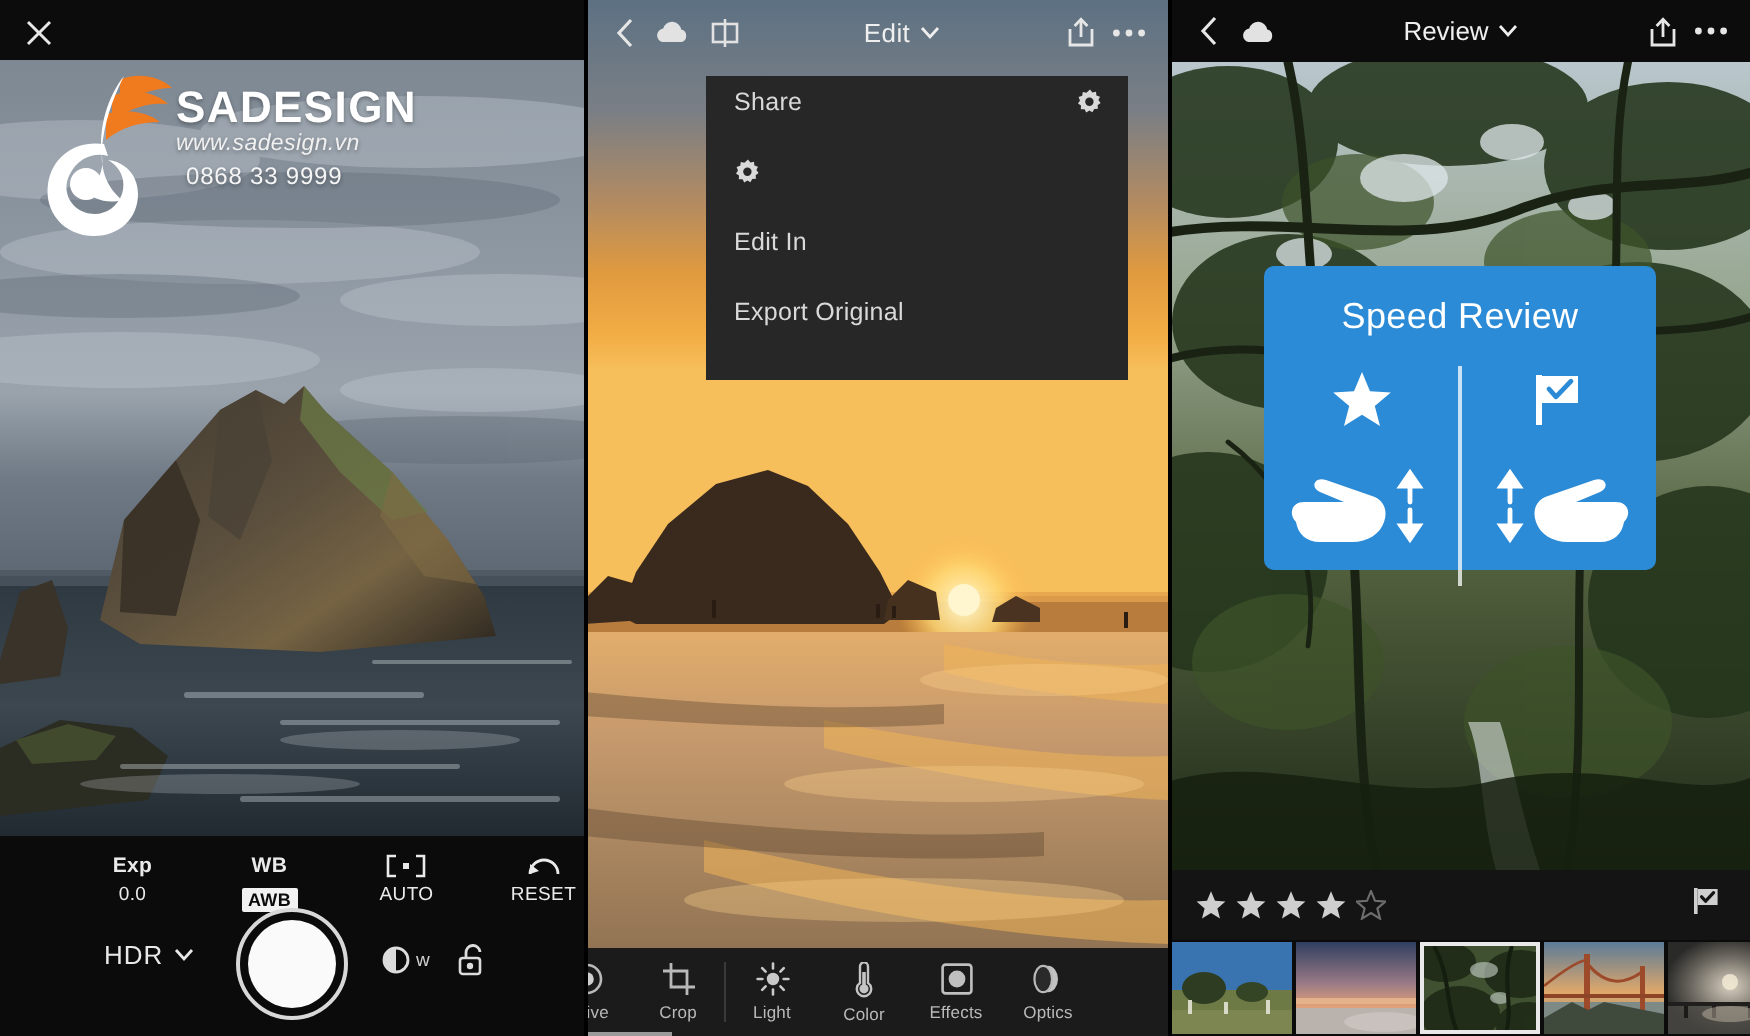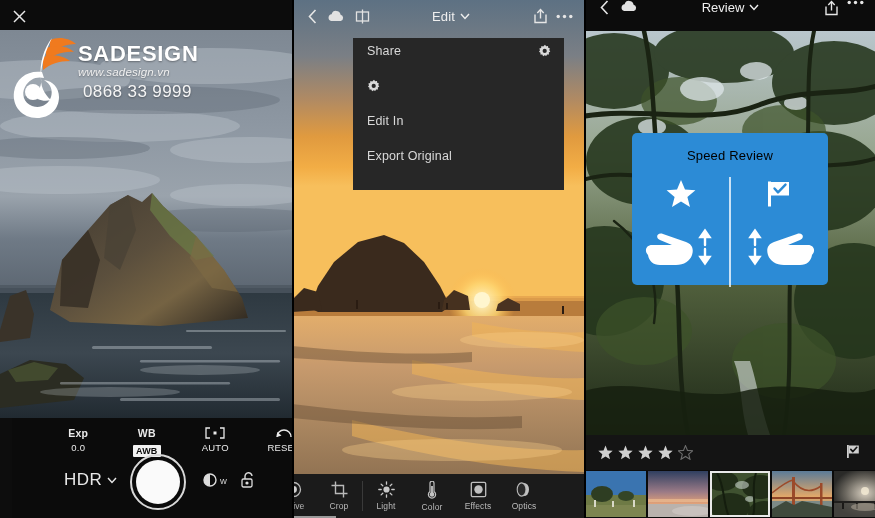--- a/index.html
+++ b/index.html
@@ -29,63 +29,63 @@
     color: #e8e8e8; font-size: 15px; line-height: 1;
   }
 
   .cam-photo {
     position: absolute; top: 30px; left: 0; width: 292px; height: 388px;
     overflow: hidden;
   }
   .cam-photo svg { display: block; width: 292px; height: 388px; }
 
   .watermark {
-    position: absolute; top: 30px; left: 6px; width: 230px; height: 92px;
+    position: absolute; top: 30px; left: 16px; width: 230px; height: 92px;
     z-index: 15; pointer-events: none;
   }
   .wm-logo { position: absolute; left: 0; top: 2px; width: 74px; height: 88px; }
   .wm-text { position: absolute; left: 72px; top: 12px; width: 160px; }
   .wm-name {
     color: #ffffff; font-size: 22px; font-weight: bold; letter-spacing: 0.7px;
     line-height: 1.05; text-shadow: 0 1px 2px rgba(0,0,0,.35);
   }
   .wm-url {
     color: #f0f0f0; font-size: 11.5px; letter-spacing: 0.2px; line-height: 1.35;
     text-shadow: 0 1px 2px rgba(0,0,0,.35);
     font-style: italic;
   }
   .wm-phone {
-    color: #f5f5f5; font-size: 17px; letter-spacing: 0.4px; padding-left: 5px;
+    color: #f5f5f5; font-size: 12px; letter-spacing: 0.4px; padding-left: 5px;
     line-height: 1.25; text-shadow: 0 1px 2px rgba(0,0,0,.35);
   }
 
   .cam-controls {
     position: absolute; left: 0; bottom: 0; width: 292px; height: 100px;
-    background: #0b0b0b; z-index: 20; margin-left: 12px;
+    background: #0b0b0b; z-index: 20;
   }
   .cam-row-top {
     position: absolute; top: 8px; left: 0; width: 292px; height: 40px;
     display: flex; align-items: flex-start; justify-content: center; gap: 28px;
     padding-left: 46px;
   }
   .cam-ctl { width: 50px; text-align: center; color: #eaeaea; }
   .cam-ctl-title { font-size: 10.5px; font-weight: bold; letter-spacing: .2px; line-height: 14px; }
   .cam-ctl-val { font-size: 9.5px; margin-top: 2px; line-height: 12px; letter-spacing: .2px; }
   .cam-ctl-val.boxed {
     display: inline-block; background: #f2f2f2; color: #0b0b0b;
     font-weight: bold; padding: 0 3px; border-radius: 1px; font-size: 9px;
   }
   .cam-ctl-glyph { height: 14px; display: flex; align-items: center; justify-content: center; }
 
   .cam-row-bot {
     position: absolute; bottom: 6px; left: 0; width: 292px; height: 58px;
   }
   .hdr-btn {
     position: absolute; left: 52px; top: 16px;
-    color: #e8e8e8; font-size: 17px; letter-spacing: .5px;
+    color: #e8e8e8; font-size: 13px; letter-spacing: .5px;
     display: flex; align-items: center; gap: 5px;
   }
   .shutter {
     position: absolute; left: 118px; top: 0px; width: 56px; height: 56px;
     border-radius: 50%; border: 2px solid #d8d8d8; background: transparent;
     display: flex; align-items: center; justify-content: center;
   }
   .shutter-inner { width: 44px; height: 44px; border-radius: 50%; background: #fafafa; }
   .cam-wb-icon { position: absolute; left: 190px; top: 18px; display: flex; align-items: center; gap: 2px; color: #ddd; }
   .cam-wb-icon .lbl { font-size: 9.5px; color: #cfcfcf; }
@@ -132,33 +132,33 @@
   .eb-underline {
     position: absolute; bottom: 0; left: 2px; width: 42px; height: 2px; background: #9a9a9a;
   }
 
   
   .rv-photo { position: absolute; top: 31px; left: 0; width: 291px; height: 404px; overflow: hidden; }
   .rv-photo svg { display: block; width: 291px; height: 404px; }
 
   .rv-topbar {
     position: absolute; top: 0; left: 0; width: 291px; height: 31px;
-    background: #0c0c0c; z-index: 30; display: flex; align-items: flex-start; padding: 0 9px;
+    background: #0c0c0c; z-index: 30; display: flex; align-items: center; padding: 0 9px;
   }
   .rv-title {
     flex: 1; text-align: center; color: #efefef; font-size: 13px;
     display: flex; align-items: center; justify-content: center; gap: 5px;
   }
 
   .speed-card {
     position: absolute; left: 48px; top: 133px; width: 196px; height: 152px;
     background: #2c8bd6; border-radius: 5px; z-index: 35;
     display: flex; flex-direction: column; align-items: center;
   }
-  .speed-title { color: #000000; font-size: 13px; margin-top: 15px; letter-spacing: .2px; }
+  .speed-title { color: #ffffff; font-size: 18px; margin-top: 15px; letter-spacing: .2px; }
   .speed-body { position: relative; width: 196px; flex: 1; display: flex; }
   .speed-half { flex: 1; position: relative; }
   .speed-vdiv { position: absolute; left: 97px; top: 14px; width: 1.5px; height: 110px; background: rgba(255,255,255,.75); }
   .speed-icon-top { position: absolute; top: 16px; left: 50%; transform: translateX(-50%); }
   .speed-gest { position: absolute; top: 62px; left: 0; width: 100%; display: flex; align-items: center; justify-content: center; }
 
   .rv-rating {
     position: absolute; left: 0; bottom: 48px; width: 291px; height: 35px;
     background: #141414; z-index: 30; display: flex; align-items: center;
     padding: 0 14px;

